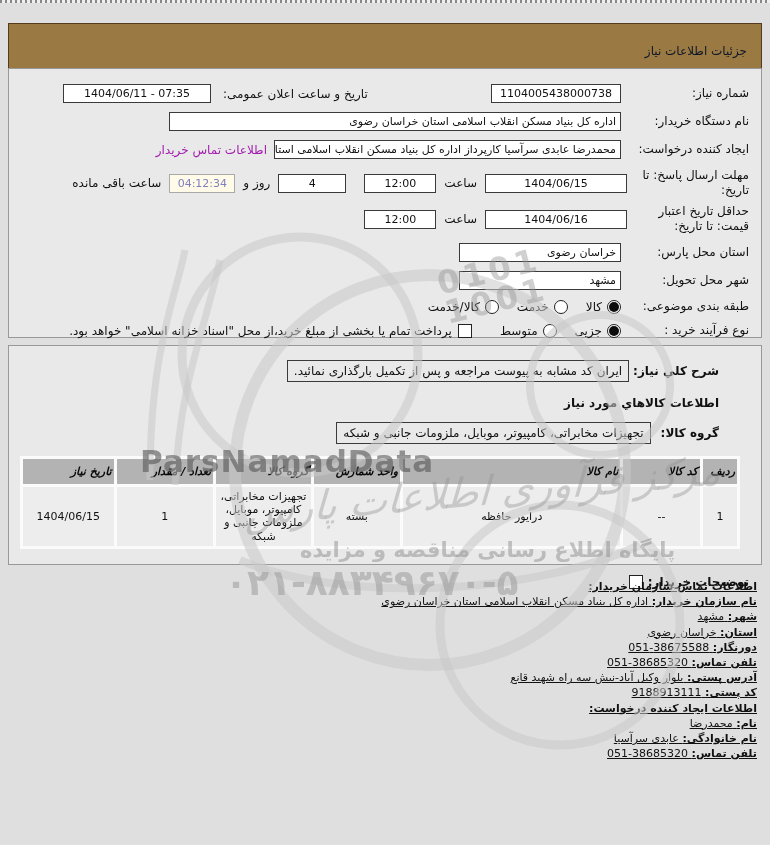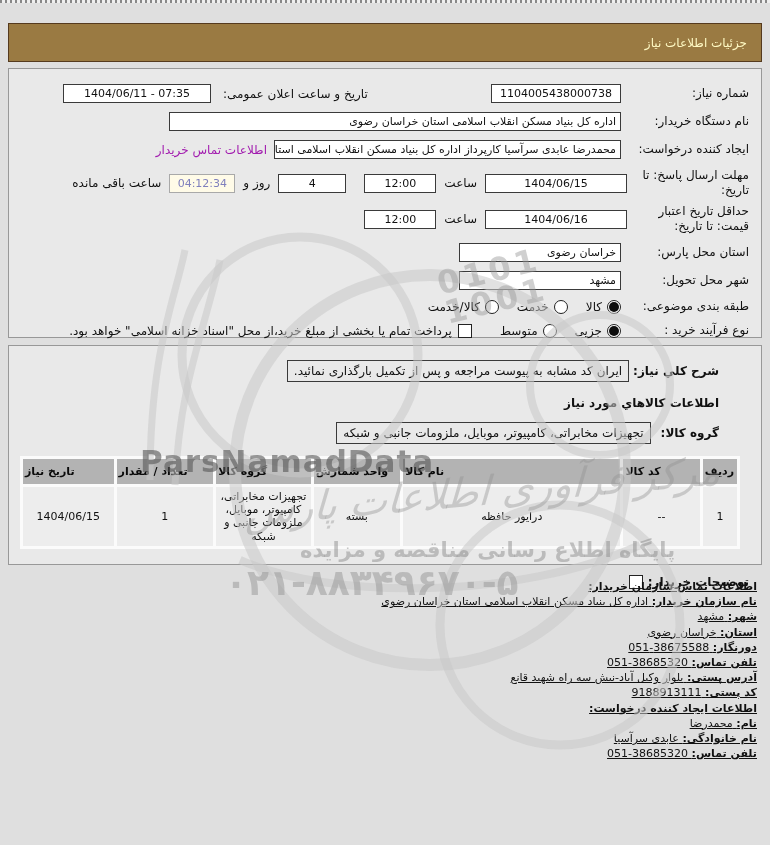--- a/index.html
+++ b/index.html
@@ -8,21 +8,21 @@
     background:#dfdfdf;
     font-family:"DejaVu Sans","Liberation Sans",sans-serif;
     font-size:12px;color:#111;direction:rtl;
   }
   .top-dots{position:absolute;top:0;left:0;right:0;height:3px;
     background:repeating-linear-gradient(90deg,#888 0 2px,#efefef 2px 5px);}
   
   .titlebar{position:absolute;top:23px;left:8px;right:8px;height:33px;
     background:#9a7a42;border:1px solid #553a1e;
     display:flex;align-items:center;justify-content:flex-start;
-    padding:2px 14px;color:#fef9c3;font-size:12px;}
+    padding:10px 14px;color:#0f172a;font-size:12px;}
   
   .panel{position:absolute;left:8px;right:8px;background:#e9e9e9;border:1px solid #989898;box-sizing:border-box;}
   .panel1{top:68px;height:270px;padding:15px 12px 8px 12px;}
   .panel2{top:345px;height:220px;padding:10px 12px;}
   .frow{display:flex;align-items:center;margin-bottom:9px;}
   .lbl{width:128px;flex-shrink:0;line-height:1.25;}
   .lbl2{margin:0 0 0 4px;}
   .ibox{background:#fff;border:1px solid #3a3a3a;height:17px;box-sizing:content-box;
     display:flex;align-items:center;justify-content:center;
     font-size:11px;direction:ltr;flex-shrink:0;}
@@ -37,21 +37,21 @@
   .radio.sel::after{content:'';position:absolute;inset:1px;background:#0d0d0d;border-radius:50%;}
   .opt{display:flex;align-items:center;}
   .checkbox{width:12px;height:12px;border:1.5px solid #222;background:#fff;display:inline-block;flex-shrink:0;}
   
   .g-row{display:flex;align-items:center;margin:4px 30px 0 0;}
   .bold{font-weight:bold;}
   .gbox{border:1px solid #3a3a3a;padding:3px 6px;white-space:nowrap;}
   .sec-title{font-weight:bold;margin:14px 30px 12px 0;}
   table.goods{border-collapse:separate;border-spacing:3px;background:#fbfbfb;
     margin:12px 9px 0 0;direction:rtl;table-layout:fixed;width:720px;}
-  table.goods th{background:#b3b3b3;color:#0a0a0a;font-size:11px;font-weight:bold;padding:6px 2px;text-align:left;}
+  table.goods th{background:#b3b3b3;color:#0a0a0a;font-size:11px;font-weight:bold;padding:6px 2px;text-align:right;font-style:italic;}
   table.goods td{background:#ededed;font-size:11px;text-align:center;vertical-align:middle;padding:3px 2px;height:48px;}
   td.small-wrap{font-size:10.5px;line-height:1.2;white-space:normal;}
   .notes-row{display:flex;align-items:center;margin-top:26px;}
   
   .contact{position:absolute;top:579px;right:13px;left:24px;font-size:11px;line-height:15.2px;text-decoration:underline;}
   .contact .ln b{font-weight:bold;}
   
   .wm{position:absolute;pointer-events:none;z-index:50;}
   .wm-svg{top:0;left:0;}
   .wm-digits{top:256px;left:440px;font-size:32px;font-weight:bold;color:rgba(150,150,150,.45);

